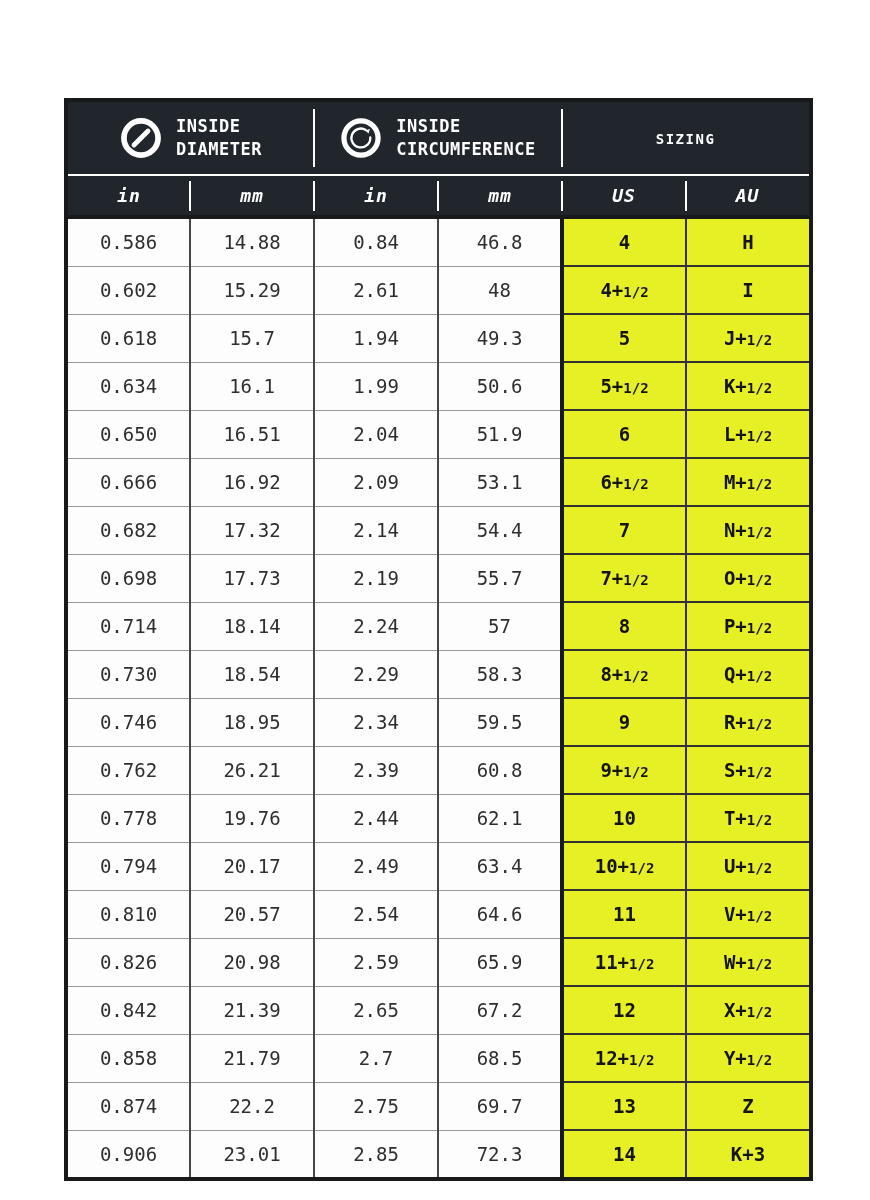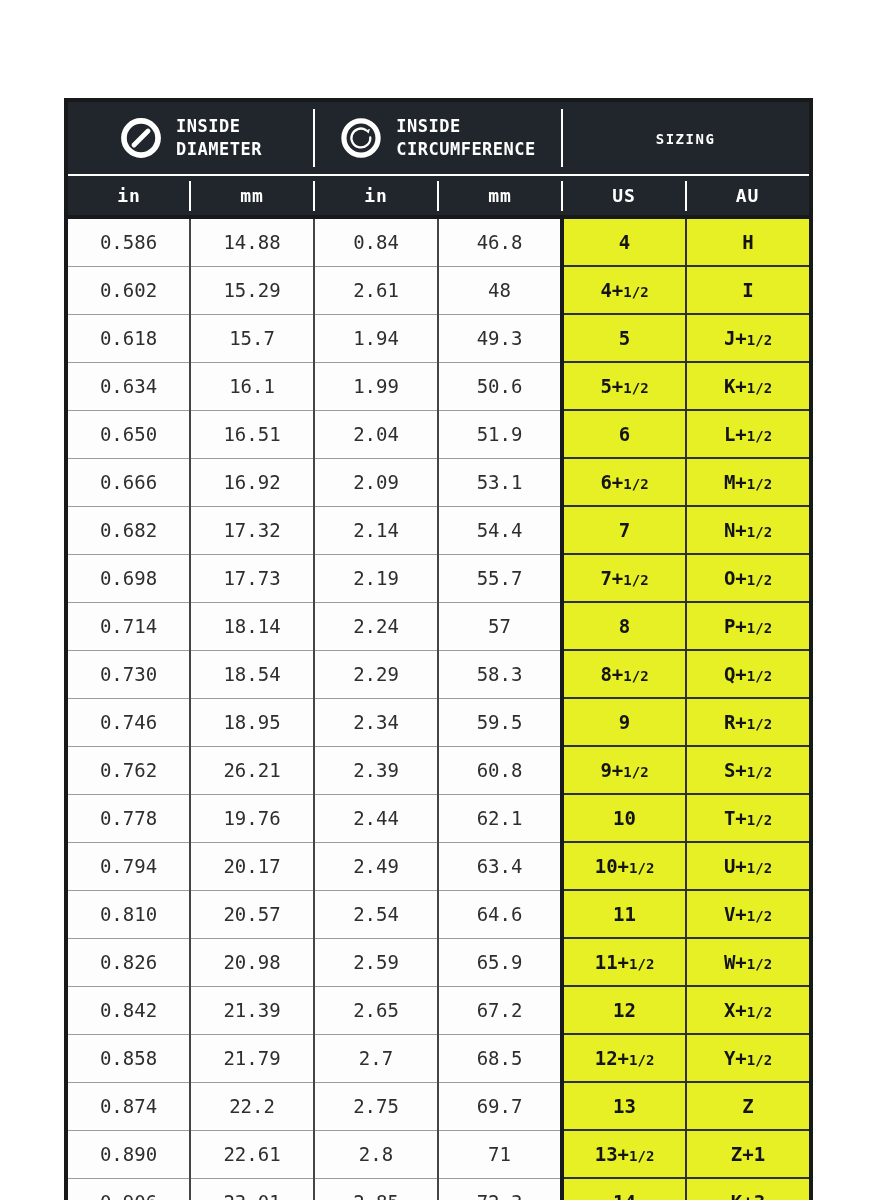--- a/index.html
+++ b/index.html
@@ -32,21 +32,21 @@
     background: #20262c;
     color: #ffffff;
     font-weight: bold;
     text-align: center;
     vertical-align: middle;
     position: relative;
     padding: 0;
   }
   tr.title-row th { height: 72px; border-bottom: 2px solid #ffffff; }
   tr.units-row th { height: 39px; font-size: 18px; letter-spacing: 1px;
-                    border-bottom: 4px solid #17191b; }
+                    border-bottom: 4px solid #17191b; font-style: italic; }
   .group-cell-inner {
     display: flex;
     align-items: center;
     justify-content: center;
     gap: 14px;
   }
   .group-label {
     text-align: left;
     font-size: 17px;
     line-height: 1.35;
@@ -305,28 +305,20 @@
     </tr>
         <tr>
       <td class="cell-white">0.874</td>
       <td class="cell-white">22.2</td>
       <td class="cell-white">2.75</td>
       <td class="cell-white">69.7</td>
       <td class="cell-us"><span>13</span><span class="frac"></span></td>
       <td class="cell-au"><span>Z</span><span class="frac"></span></td>
     </tr>
         <tr>
-      <td class="cell-white">0.890</td>
-      <td class="cell-white">22.61</td>
-      <td class="cell-white">2.8</td>
-      <td class="cell-white">71</td>
-      <td class="cell-us"><span>13+</span><span class="frac">1/2</span></td>
-      <td class="cell-au"><span>Z+1</span><span class="frac"></span></td>
-    </tr>
-        <tr>
       <td class="cell-white">0.906</td>
       <td class="cell-white">23.01</td>
       <td class="cell-white">2.85</td>
       <td class="cell-white">72.3</td>
       <td class="cell-us"><span>14</span><span class="frac"></span></td>
       <td class="cell-au"><span>K+3</span><span class="frac"></span></td>
     </tr>
       </tbody>
   </table>
 

